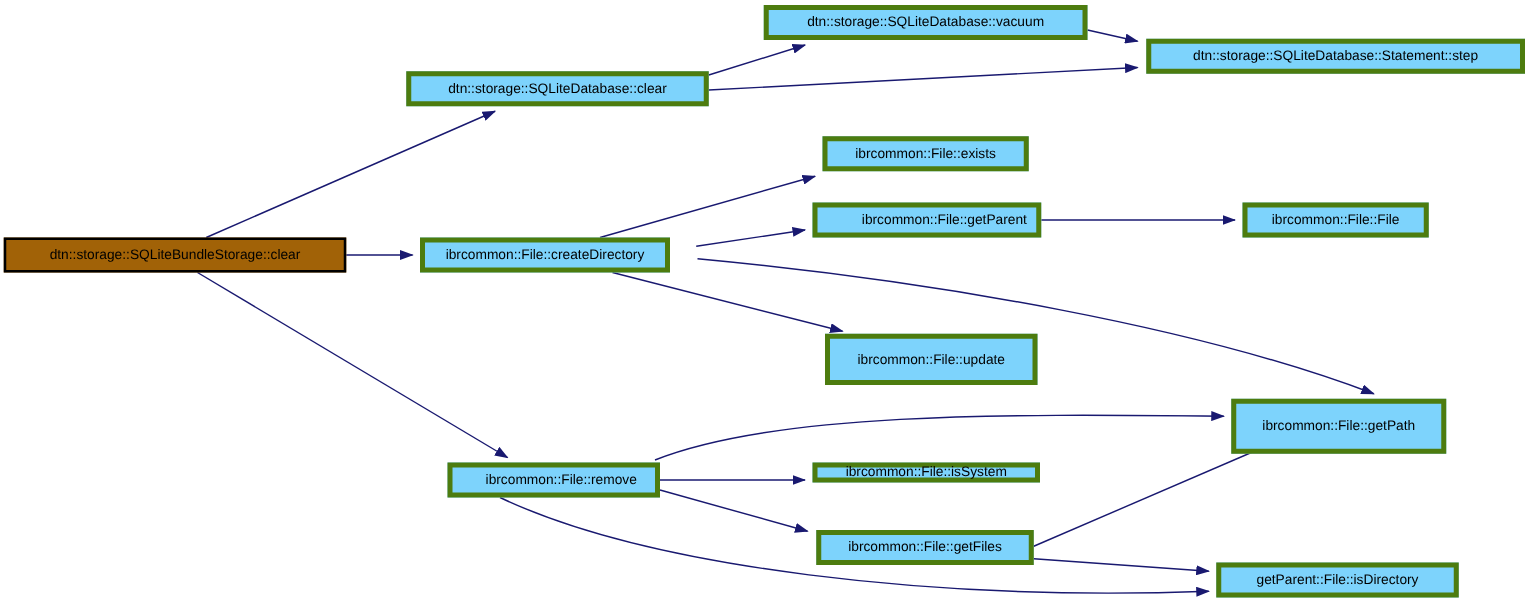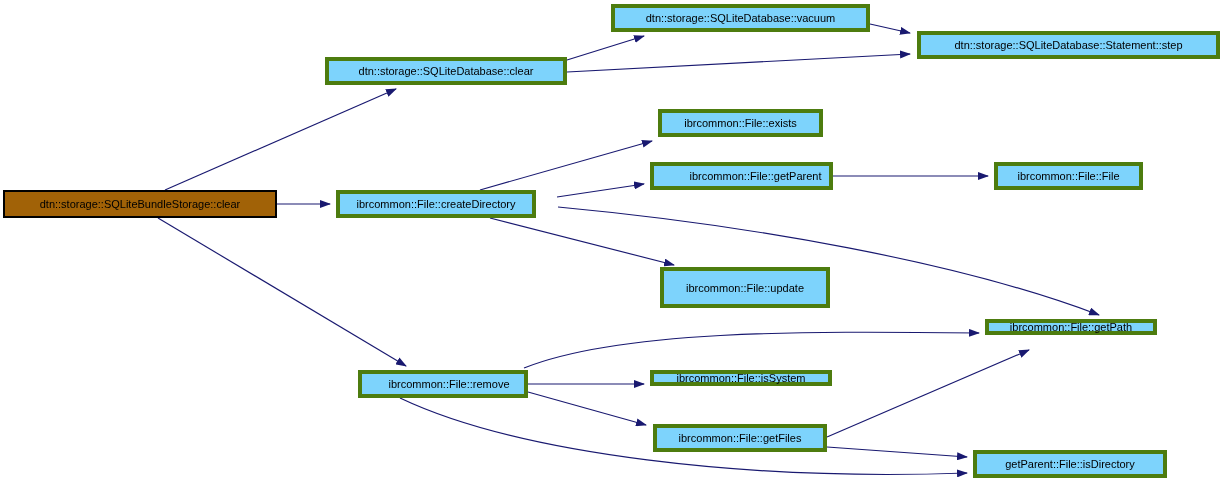--- a/index.html
+++ b/index.html
@@ -98,21 +98,21 @@
       </div>
       <div class="node" style="left: 650px; top: 162px; width: 183px; height: 28px; padding-left: 28px;">
         <span>ibrcommon::File::getParent</span>
       </div>
       <div class="node" style="left: 994px; top: 162px; width: 149px; height: 28px;">
         <span>ibrcommon::File::File</span>
       </div>
       <div class="node" style="left: 632px; top: 267px; width: 170px; height: 41px; margin-left: 28px;">
         <span>ibrcommon::File::update</span>
       </div>
-      <div class="node" style="left: 985px; top: 319px; width: 172px; height: 16px;">
+      <div class="node" style="left: 985px; top: 319px; width: 172px; height: 44px;">
         <span>ibrcommon::File::getPath</span>
       </div>
       <div class="node" style="left: 358px; top: 370px; width: 170px; height: 28px; padding-left: 12px;">
         <span>ibrcommon::File::remove</span>
       </div>
       <div class="node" style="left: 650px; top: 370px; width: 182px; height: 16px;">
         <span>ibrcommon::File::isSystem</span>
       </div>
       <div class="node" style="left: 653px; top: 424px; width: 174px; height: 28px;">
         <span>ibrcommon::File::getFiles</span>

